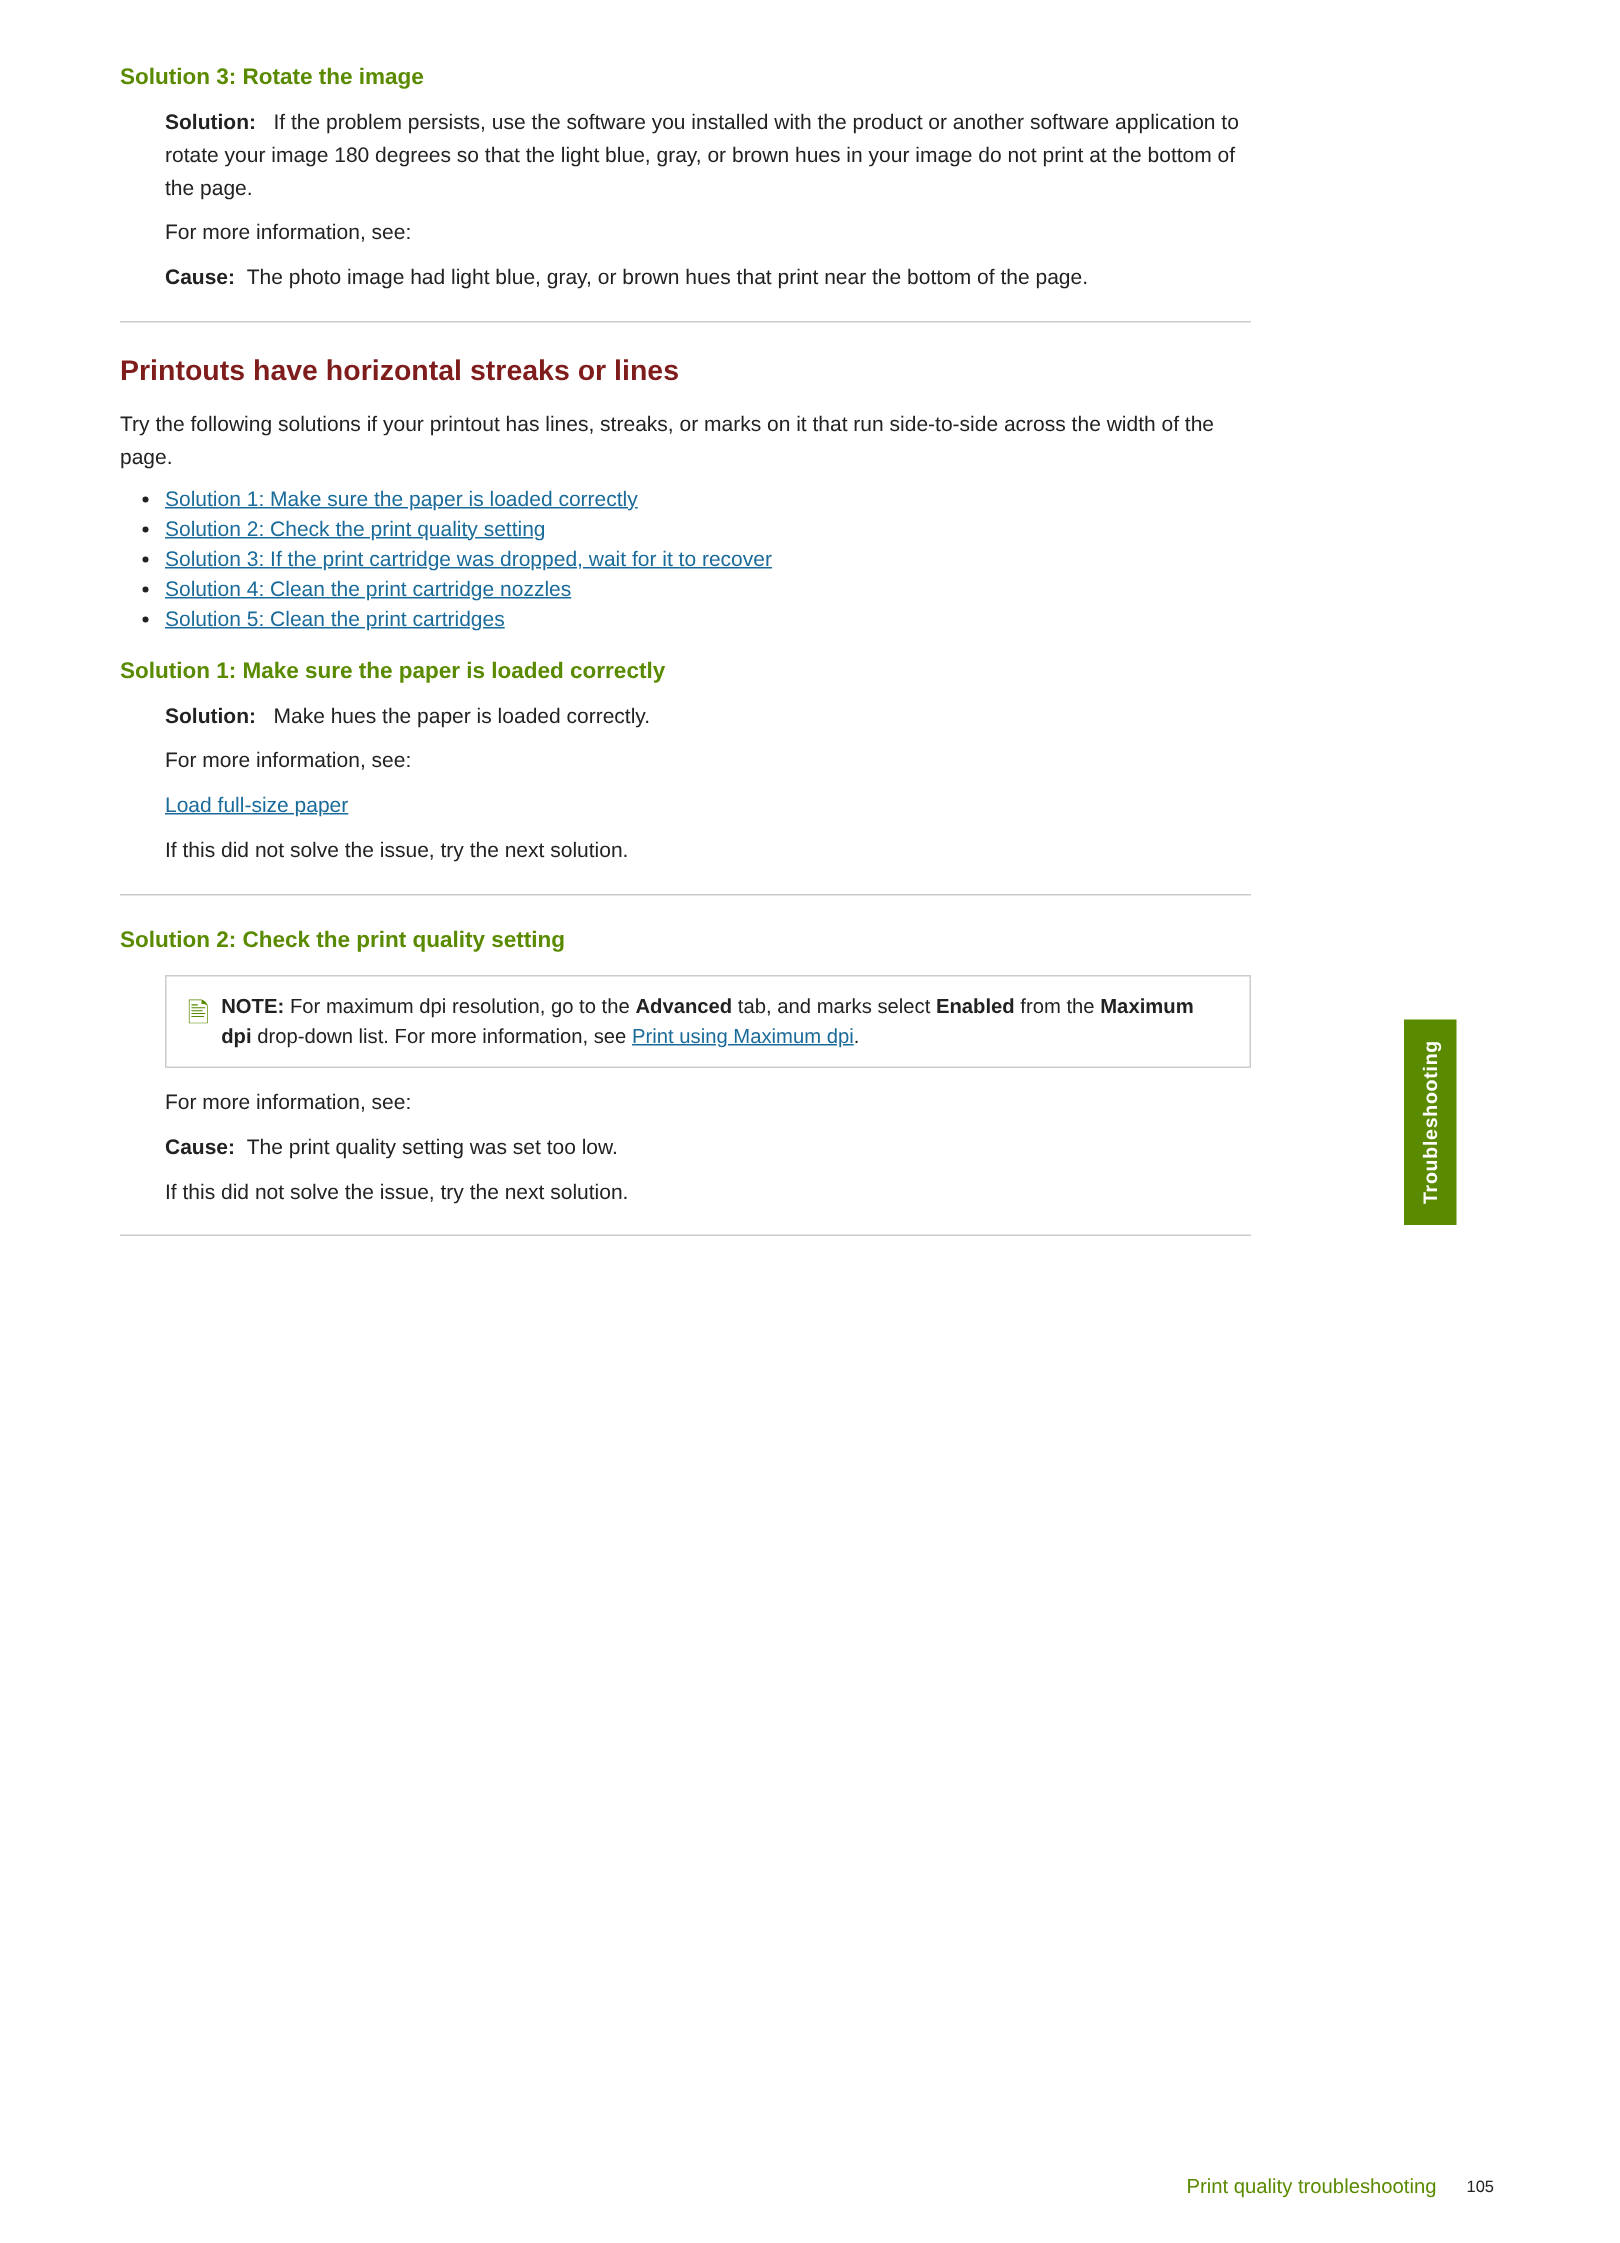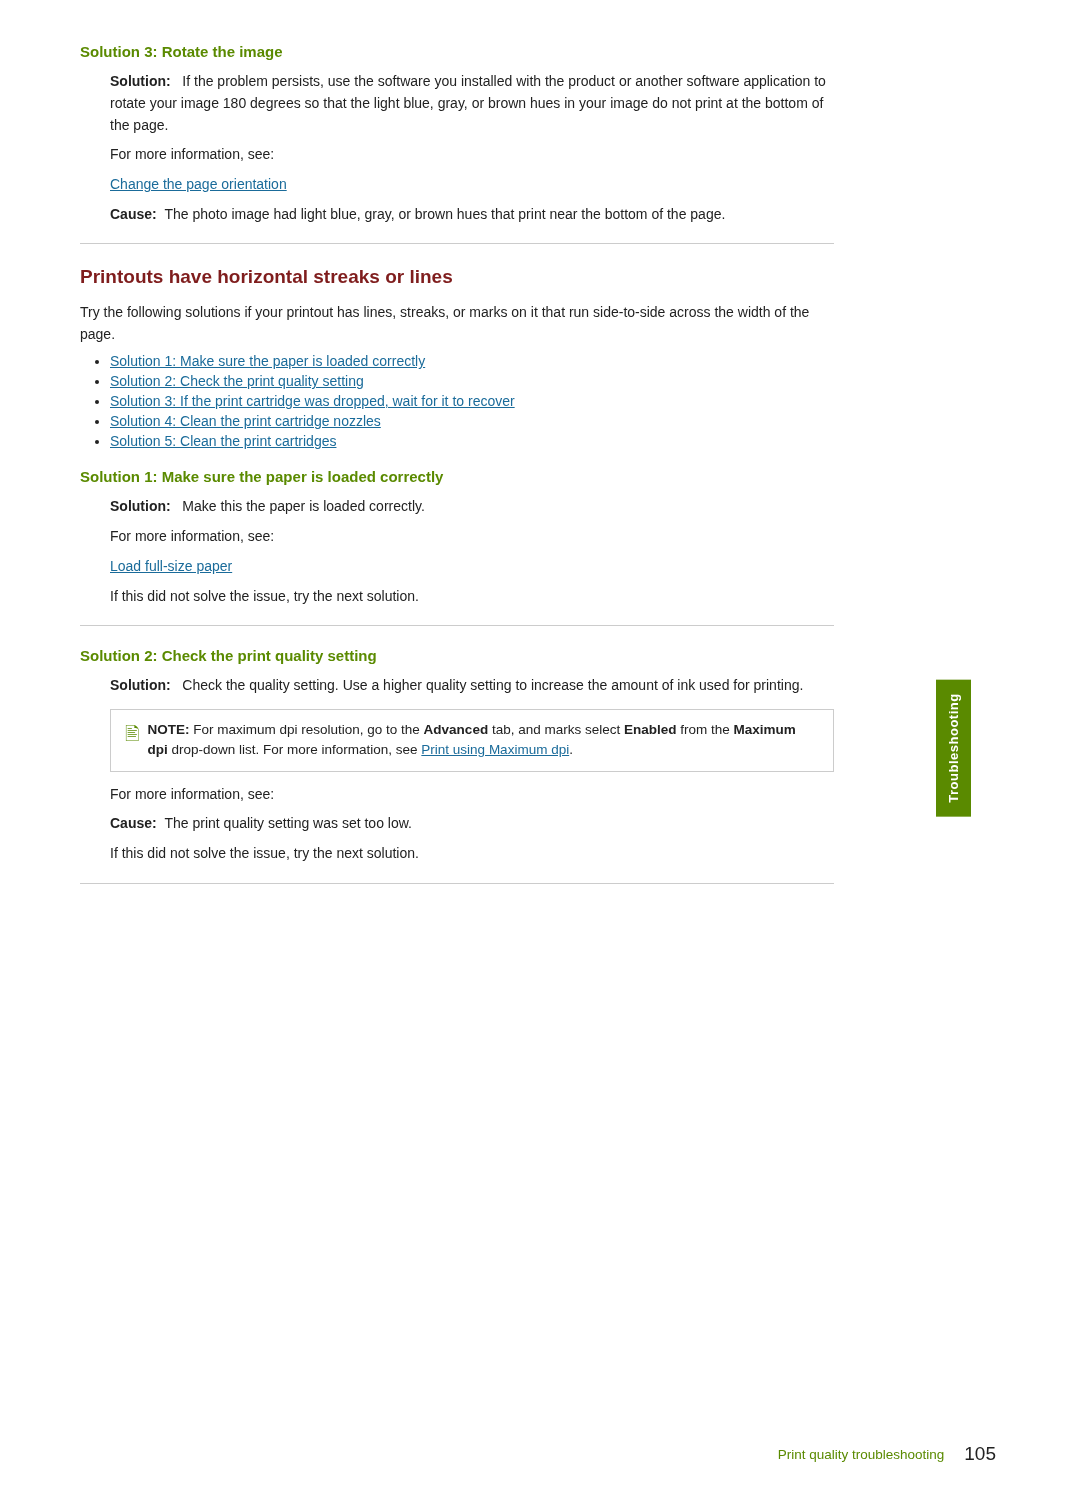--- a/index.html
+++ b/index.html
@@ -137,21 +137,21 @@
       gap: 20px;
     }
 
     .footer-link {
       color: #5a8a00;
       text-decoration: none;
       font-size: 13.5px;
     }
 
     .footer-page {
-      font-size: 19px;
+      font-size: 11px;
       color: #222;
     }
 
     .space-top {
       margin-top: 16px;
     }
 
     .space-top-sm {
       margin-top: 8px;
     }
@@ -164,21 +164,20 @@
   <div class="main-content">
 
     <div>
       <p class="section-heading-green">Solution 3: Rotate the image</p>
       <div class="indent">
         <p>
           <span class="bold">Solution:</span>
           &nbsp;&nbsp;<span>If the problem persists, use the software you installed with the product or another software application to rotate your image 180 degrees so that the light blue, gray, or brown hues in your image do not print at the bottom of the page.</span>
         </p>
         <p>For more information, see:</p>
-        <p><a href="#">Change the page orientation</a></p>
         <p class="space-top-sm">
           <span class="bold">Cause:</span>
           &nbsp;<span>The photo image had light blue, gray, or brown hues that print near the bottom of the page.</span>
         </p>
       </div>
     </div>
 
     <hr>
 
     <div class="space-top">
@@ -191,37 +190,33 @@
         <li><a href="#">Solution 4: Clean the print cartridge nozzles</a></li>
         <li><a href="#">Solution 5: Clean the print cartridges</a></li>
       </ul>
     </div>
 
     <div class="space-top">
       <p class="section-heading-green">Solution 1: Make sure the paper is loaded correctly</p>
       <div class="indent">
         <p>
           <span class="bold">Solution:</span>
-          &nbsp;&nbsp;<span>Make this the paper is loaded correctly.</span>
+          &nbsp;&nbsp;<span>Make hues the paper is loaded correctly.</span>
         </p>
         <p>For more information, see:</p>
         <p><a href="#">Load full-size paper</a></p>
         <p>If this did not solve the issue, try the next solution.</p>
       </div>
     </div>
 
     <hr>
 
     <div class="space-top">
       <p class="section-heading-green">Solution 2: Check the print quality setting</p>
       <div class="indent">
-        <p>
-          <span class="bold">Solution:</span>
-          &nbsp;&nbsp;<span>Check the quality setting. Use a higher quality setting to increase the amount of ink used for printing.</span>
-        </p>
 
         <div class="note-box">
           <div class="note-row">
             <span class="note-icon">🖹</span>
             <span class="note-text">
               <span class="bold">NOTE:</span>
               <span>For maximum dpi resolution, go to the </span><span class="bold">Advanced</span><span> tab, and marks select </span><span class="bold">Enabled</span><span> from the </span><span class="bold">Maximum dpi</span><span> drop-down list. For more information, see </span><a href="#">Print using Maximum dpi</a><span>.</span>
             </span>
           </div>
         </div>

